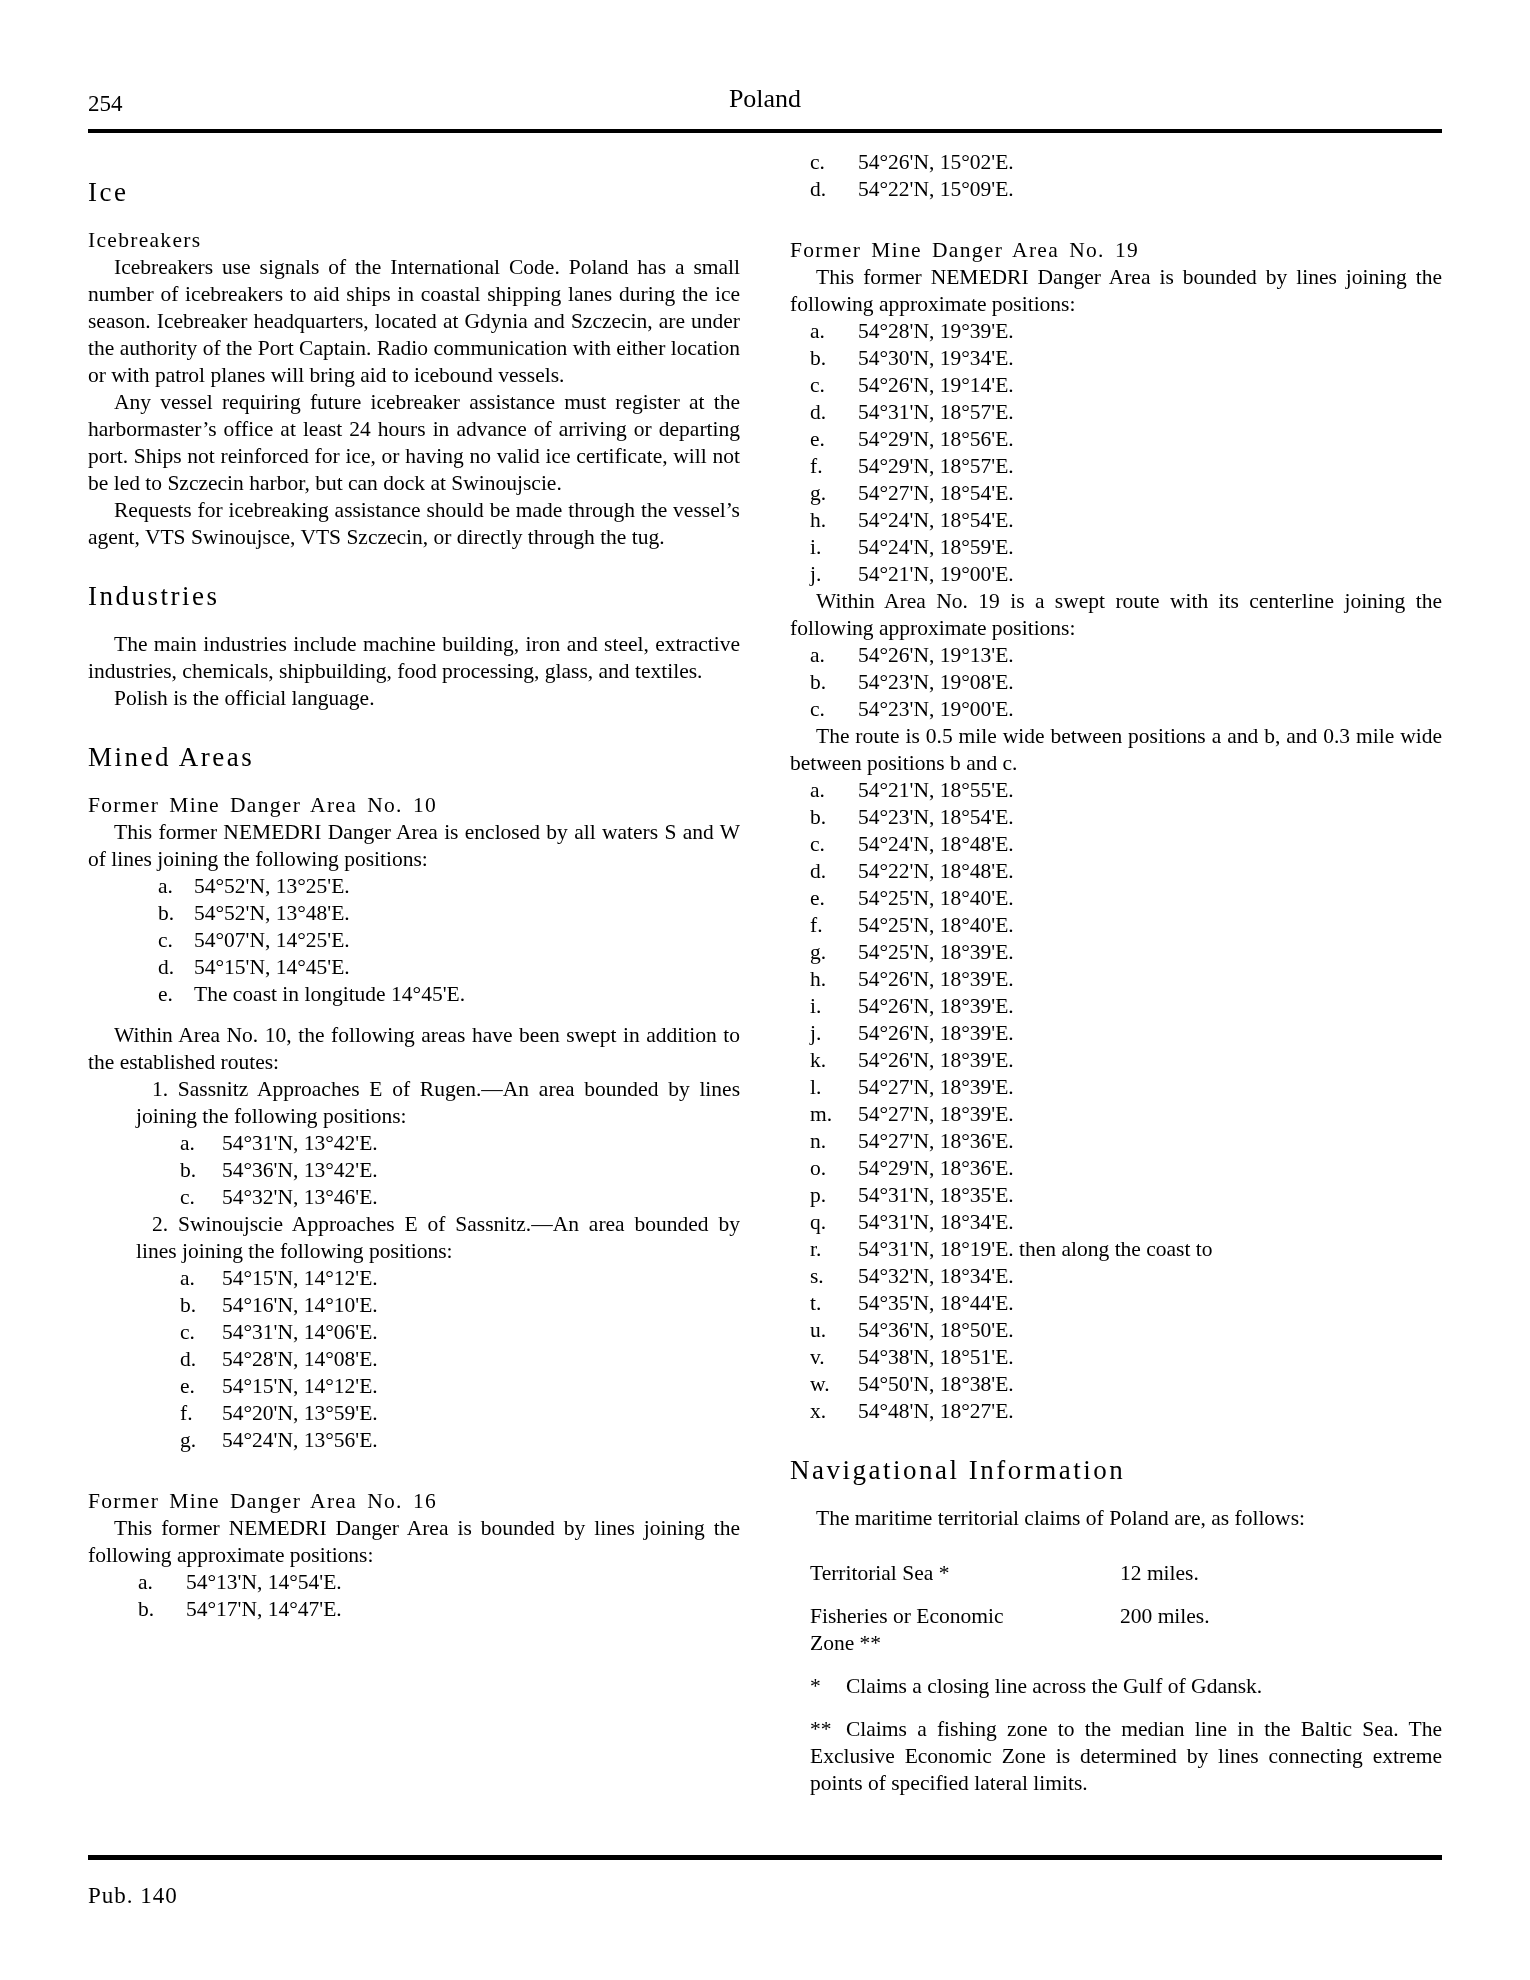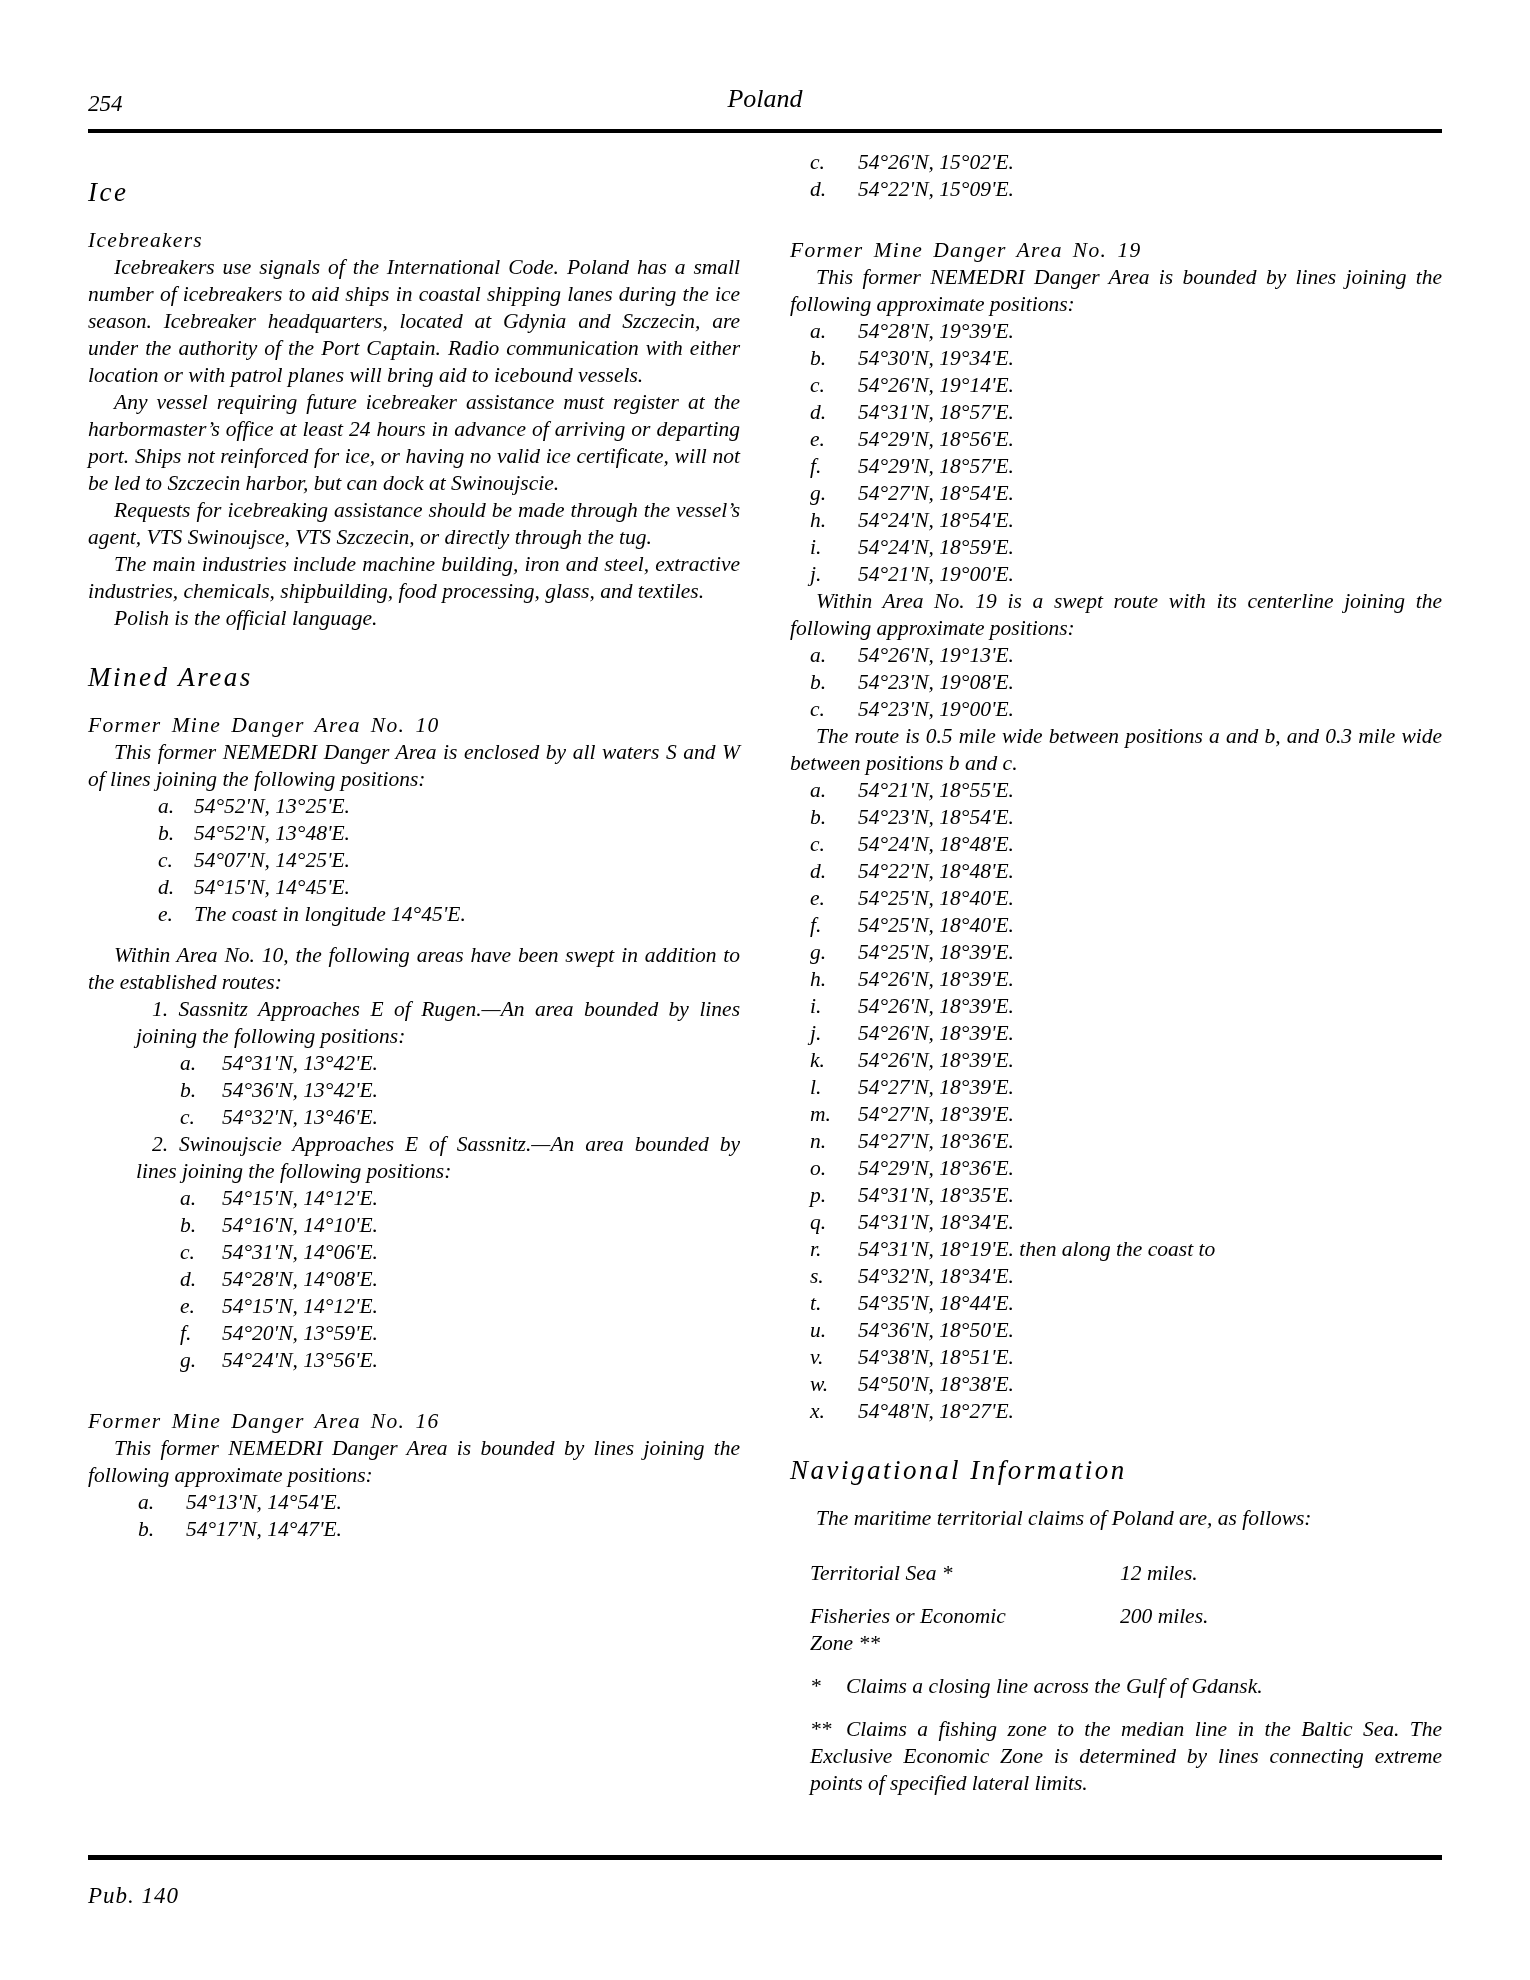--- a/index.html
+++ b/index.html
@@ -6,21 +6,20 @@
   .page {
     position: relative;
     width: 1530px;
     height: 1980px;
     background: #ffffff;
     color: #000000;
     font-family: "Liberation Serif", "DejaVu Serif", serif;
     box-sizing: border-box;
     padding: 84px 88px 0 88px;
     overflow: hidden;
-    font-style: italic;
   }
   .page-header { position: relative; height: 36px; }
   .page-number {
     position: absolute; left: 0; top: 7px;
     font-size: 23px; line-height: 26px;
   }
   .page-title {
     display: block; text-align: center;
     font-size: 26px; line-height: 30px;
   }
@@ -98,20 +97,21 @@
 
   <div class="columns">
 
     <div class="col">
       <div class="h1 first">Ice</div>
       <div class="h2">Icebreakers</div>
       <p class="body">Icebreakers use signals of the International Code. Poland has a small number of icebreakers to aid ships in coastal shipping lanes during the ice season. Icebreaker headquarters, located at Gdynia and Szczecin, are under the authority of the Port Captain. Radio communication with either location or with patrol planes will bring aid to icebound vessels.</p>
       <p class="body">Any vessel requiring future icebreaker assistance must register at the harbormaster’s office at least 24 hours in advance of arriving or departing port. Ships not reinforced for ice, or having no valid ice certificate, will not be led to Szczecin harbor, but can dock at Swinoujscie.</p>
       <p class="body">Requests for icebreaking assistance should be made through the vessel’s agent, VTS Swinoujsce, VTS Szczecin, or directly through the tug.</p>
 
+      <div class="h1">Industries</div>
       <p class="body">The main industries include machine building, iron and steel, extractive industries, chemicals, shipbuilding, food processing, glass, and textiles.</p>
 
       <p class="body">Polish is the official language.</p>
 
       <div class="h1">Mined Areas</div>
 
       <div class="h2">Former Mine Danger Area No. 10</div>
       <p class="body">This former NEMEDRI Danger Area is enclosed by all waters S and W of lines joining the following positions:</p>
       <div class="list-a">
 

